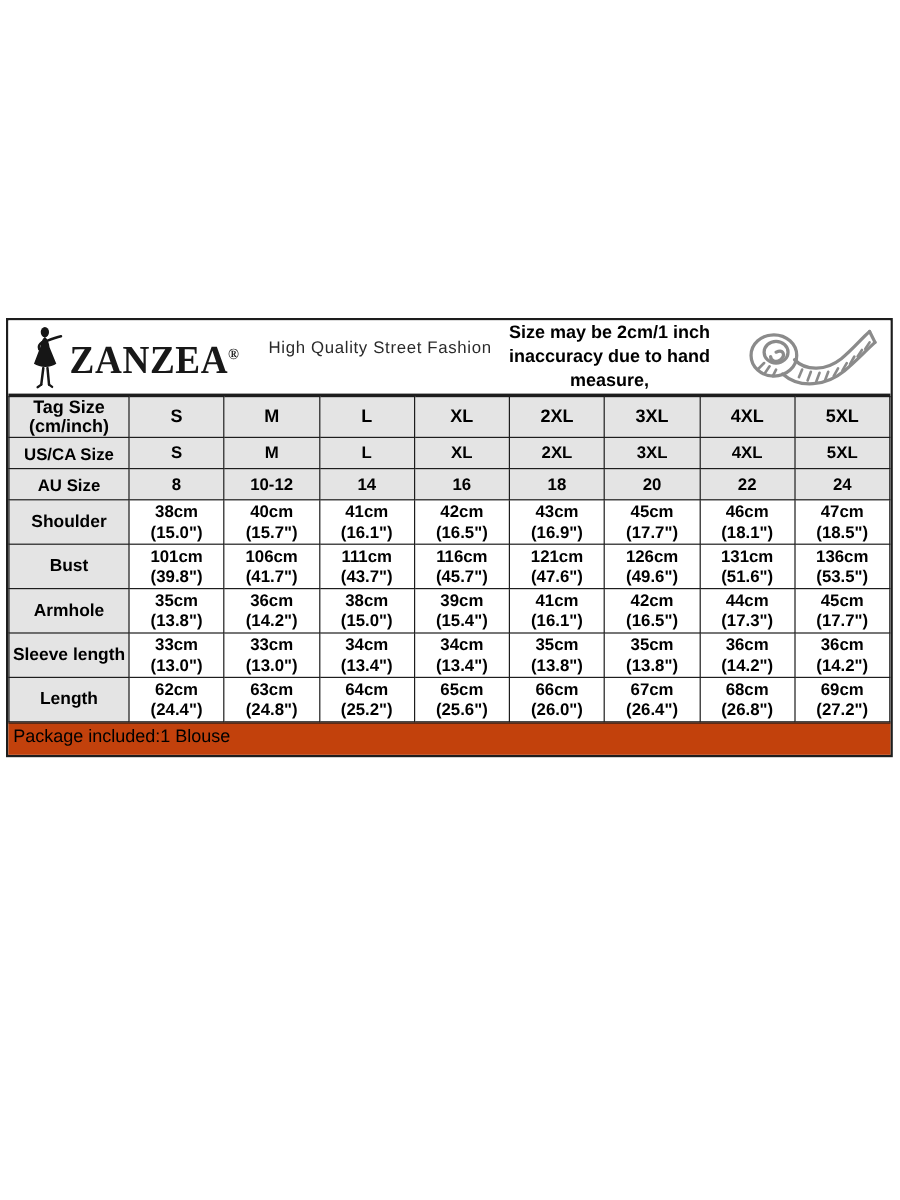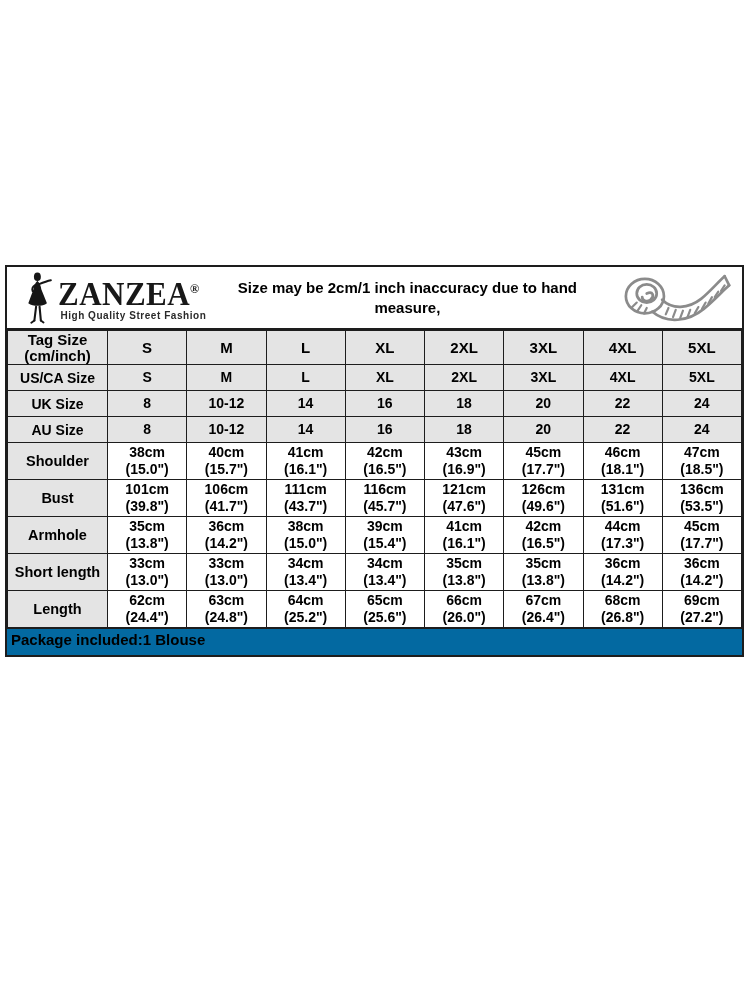--- a/index.html
+++ b/index.html
@@ -22,36 +22,36 @@
   
   .band {
     display: flex;
     align-items: center;
     height: 63px;
     border-bottom: 2px solid #1d1d1d;
     background: #fff;
   }
   .logo { display: flex; align-items: center; margin-left: 18px; flex: 0 0 auto; }
   .logo-figure { width: 30px; height: 52px; margin-right: 3px; flex: 0 0 auto; }
-  .logo-textblock { display: flex; flex-direction: column; }
+  .logo-textblock { display: flex; flex-direction: row; gap: 15px; }
   .logo-word {
     font-family: "Liberation Serif", serif;
     font-weight: bold;
     font-size: 33px;
     line-height: 30px;
     letter-spacing: 0.5px;
     transform: scaleX(0.94);
     transform-origin: left center;
     white-space: nowrap;
     color: #181818;
   }
   .logo-word sup { font-size: 13px; font-weight: bold; vertical-align: 12px; }
   .logo-tagline {
-    font-size: 10px;
-    font-weight: bold;
+    font-size: 14px;
+    font-weight: normal;
     letter-spacing: 0.55px;
     color: #2a2a2a;
     margin-top: 1px;
     white-space: nowrap;
     text-align: center;
   }
   .disclaimer {
     flex: 1;
     text-align: center;
     font-weight: bold;
@@ -78,23 +78,23 @@
   .size-table th.row-label { background: #e4e4e4; font-size: 14.5px; line-height: 16px; margin-top: 24px; }
   .size-table td { background: #ffffff; font-size: 14px; line-height: 17.5px; }
   .size-table tr.shaded td { background: #e4e4e4; }
   .size-table tr.h-mid  th, .size-table tr.h-mid  td { height: 34px; font-size: 15px; }
   .size-table tr.h-sm   th, .size-table tr.h-sm   td { height: 26px; font-size: 14px; }
   .size-table tr.h-tall th, .size-table tr.h-tall td { height: 37px; }
 
   
   .details {
     border-top: 1.5px solid #1d1d1d;
-    background: #0369a1;
+    background: #c2410c;
     padding: 2px 4px 5px 4px;
-    font-weight: bold;
+    font-weight: normal;
     font-size: 15px;
     line-height: 18.5px;
   }
 </style>
 </head>
 <body>
 
 <div class="page">
   <div class="sheet">
 
@@ -195,49 +195,20 @@
             </td>
             <td>
               <div>4XL</div>
             </td>
             <td>
               <div>5XL</div>
             </td>
           </tr>
           <tr class="h-sm shaded">
             <th class="row-label">
-              <div>UK Size</div>
-            </th>
-            <td>
-              <div>8</div>
-            </td>
-            <td>
-              <div>10-12</div>
-            </td>
-            <td>
-              <div>14</div>
-            </td>
-            <td>
-              <div>16</div>
-            </td>
-            <td>
-              <div>18</div>
-            </td>
-            <td>
-              <div>20</div>
-            </td>
-            <td>
-              <div>22</div>
-            </td>
-            <td>
-              <div>24</div>
-            </td>
-          </tr>
-          <tr class="h-sm shaded">
-            <th class="row-label">
               <div>AU Size</div>
             </th>
             <td>
               <div>8</div>
             </td>
             <td>
               <div>10-12</div>
             </td>
             <td>
               <div>14</div>
@@ -364,21 +335,21 @@
               <div>44cm</div>
               <div>(17.3")</div>
             </td>
             <td>
               <div>45cm</div>
               <div>(17.7")</div>
             </td>
           </tr>
           <tr class="h-tall">
             <th class="row-label">
-              <div>Short length</div>
+              <div>Sleeve length</div>
             </th>
             <td>
               <div>33cm</div>
               <div>(13.0")</div>
             </td>
             <td>
               <div>33cm</div>
               <div>(13.0")</div>
             </td>
             <td>

